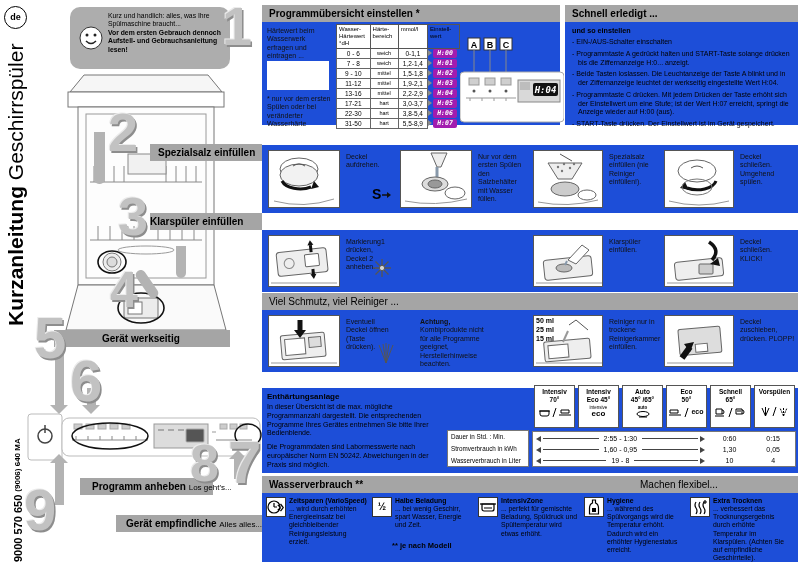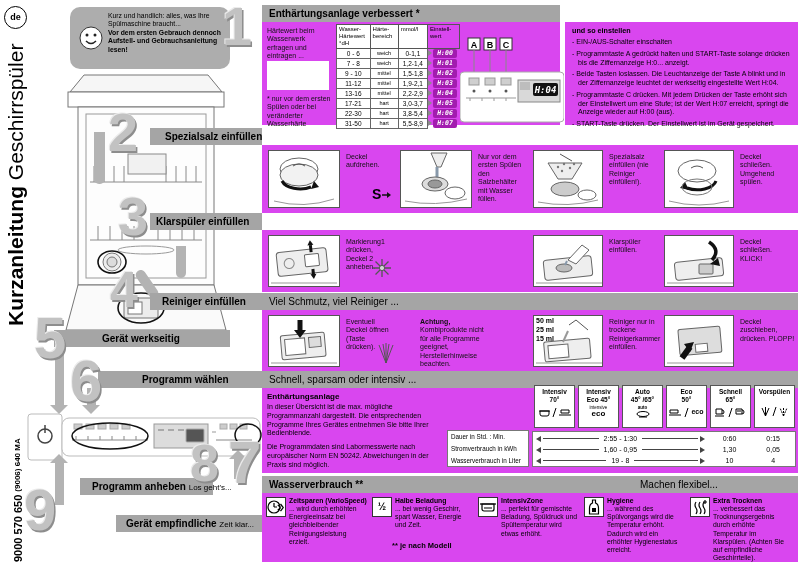--- a/index.html
+++ b/index.html
@@ -2,21 +2,21 @@
 <html><head>
 <meta charset="utf-8">
 <style>
   html,body{margin:0;padding:0;background:#fff}
   body{font-family:"Liberation Sans",sans-serif;color:#000}
   #page{position:relative;width:802px;height:567px;background:#fff;overflow:hidden}
   .abs{position:absolute}
   .hdr{position:absolute;background:#a5a5a5;height:17px;line-height:17px;font-size:10px;font-weight:bold;
        padding:0 7px;box-sizing:border-box;white-space:nowrap;overflow:hidden}
   .hdr .desc{font-weight:normal}
-  .panel{position:absolute;background:#d946ef}
+  .panel{position:absolute;background:#1d4ed8}
   .stepbar{position:absolute;background:#a5a5a5;height:17px;line-height:17px;font-size:10px;font-weight:bold;
        box-sizing:border-box;white-space:nowrap;z-index:2}
   .stepbar .tag{font-weight:normal;font-size:8px}
   .num{position:absolute;font-weight:bold;color:#c2c2c2;line-height:0.9;z-index:5;
        text-shadow:-1px -1px 0 #ebebeb,1.5px 1.5px 0 #8d8d8d}
   .cap{position:absolute;font-size:7px;line-height:1.2;color:#111}
   .imgbox{position:absolute;background:#fff;border:1px solid #555;box-sizing:border-box;z-index:1}
   .vert{position:absolute;writing-mode:vertical-rl;transform:rotate(180deg);white-space:nowrap}
   .shaft{position:absolute;background:#b3b3b3;z-index:1}
   .tri{position:absolute;width:0;height:0;z-index:1}
@@ -102,21 +102,21 @@
   <div class="num" style="left:108px;top:108px;font-size:54px">2</div>
   <div class="num" style="left:118px;top:192px;font-size:54px">3</div>
   <div class="num" style="left:110px;top:268px;font-size:50px">4</div>
   <div class="num" style="left:34px;top:312px;font-size:58px">5</div>
   <div class="num" style="left:70px;top:355px;font-size:58px">6</div>
   <div class="num" style="left:228px;top:436px;font-size:60px">7</div>
   <div class="num" style="left:190px;top:440px;font-size:52px">8</div>
   <div class="num" style="left:24px;top:484px;font-size:58px">9</div>
 
   <div class="hdr" style="left:262px;top:5px;width:298px">
-    <span>Enthärtungsanlage verbessert *</span>
+    <span>Programmübersicht einstellen *</span>
   </div>
   <div class="panel" style="left:262px;top:22px;width:298px;height:103px"></div>
 
   <div class="cap" style="left:267px;top:27px;width:64px">Härtewert beim Wasserwerk erfragen und eintragen ...</div>
   <div class="abs" style="left:267px;top:61px;width:62px;height:29px;background:#fff;z-index:1"></div>
   <div class="cap" style="left:267px;top:95px;width:64px">* nur vor dem ersten Spülen oder bei veränderter Wasserhärte</div>
 
   <table class="wtable" style="left:336px;top:24px;width:124px">
     <tbody>
         <tr>
@@ -192,30 +192,33 @@
       <circle cx="30" cy="55" r="1.5" fill="#555"></circle>
     <circle cx="46" cy="55" r="1.5" fill="#555"></circle>
     <path d="M6 62 h50" stroke="#999"></path>
     <path d="M10 62 v3 M22 62 v3 M34 62 v3 M46 62 v3" stroke="#999"></path>
     <rect x="58" y="44" width="42" height="22" fill="#d9d9d9" stroke="#888"></rect>
     <rect x="60" y="46" width="10" height="8" fill="#bdbdbd"></rect>
     <rect x="73" y="47" width="25" height="13" rx="2" fill="#111"></rect>
     <text x="85.5" y="57" font-size="9" font-weight="bold" font-style="italic" text-anchor="middle" fill="#fff" font-family="DejaVu Sans Mono, monospace">H:04</text>
   </svg>
 
+  <div class="hdr" style="left:565px;top:5px;width:233px">
+    <span>Schnell erledigt ...</span>
+  </div>
   <div class="panel" style="left:565px;top:22px;width:233px;height:103px;padding:4px 7px;box-sizing:border-box">
     <div style="font-size:7.2px;font-weight:bold;margin-bottom:3px">und so einstellen</div>
     <div class="bullet">- EIN-/AUS-Schalter einschalten</div>
     <div class="bullet">- Programmtaste A gedrückt halten und START-Taste solange drücken bis die Ziffernanzeige H:0... anzeigt.</div>
     <div class="bullet">- Beide Tasten loslassen. Die Leuchtanzeige der Taste A blinkt und in der Ziffernanzeige leuchtet der werkseitig eingestellte Wert H:04.</div>
     <div class="bullet">- Programmtaste C drücken. Mit jedem Drücken der Taste erhöht sich der Einstellwert um eine Stufe; ist der Wert H:07 erreicht, springt die Anzeige wieder auf H:00 (aus).</div>
     <div class="bullet">- START-Taste drücken. Der Einstellwert ist im Gerät gespeichert.</div>
   </div>
 
-  <div class="stepbar" style="left:150px;top:128px;width:112px;padding-left:15px">
+  <div class="stepbar" style="left:150px;top:144px;width:112px;padding-left:8px">
     <span>Spezialsalz einfüllen</span>
   </div>
   <div class="panel" style="left:262px;top:145px;width:536px;height:68px"></div>
 
   <div class="imgbox" style="left:268px;top:150px;width:72px;height:58px">
     <svg width="70" height="56" fill="none" stroke="#666">
         <ellipse cx="30" cy="18" rx="19" ry="11" fill="#fff"></ellipse>
         <ellipse cx="30" cy="24" rx="19" ry="11" fill="#f2f2f2"></ellipse>
         <path d="M24 15 q6 -4 12 0" stroke="#555"></path>
         <path d="M13 30 a19 11 0 0 0 29 6" stroke="#111" stroke-width="3"></path>
@@ -263,21 +266,21 @@
         <ellipse cx="32" cy="20" rx="19" ry="11" fill="#fff"></ellipse>
         <path d="M26 17 q6 -4 12 0" stroke="#555"></path>
         <path d="M51 30 a19 11 0 0 1 -29 7" stroke="#111" stroke-width="3"></path>
         <polygon points="24,39 15,37 20,31" fill="#111" stroke="none"></polygon>
         <ellipse cx="32" cy="36" rx="15" ry="8" stroke="#777"></ellipse>
         <path d="M4 50 q30 8 60 0" stroke="#999"></path>
       </svg>
   </div>
   <div class="cap" style="left:740px;top:153px;width:55px">Deckel schließen. Umgehend spülen.</div>
 
-  <div class="stepbar" style="left:150px;top:213px;width:112px;padding-left:6px">
+  <div class="stepbar" style="left:150px;top:213px;width:112px;">
     <span>Klarspüler einfüllen</span>
   </div>
   <div class="panel" style="left:262px;top:230px;width:536px;height:62px"></div>
 
   <div class="imgbox" style="left:268px;top:235px;width:72px;height:52px">
     <svg width="70" height="50" fill="none" stroke="#666">
         <g transform="rotate(-6 34 25)">
           <rect x="8" y="14" width="50" height="24" rx="3" fill="#eee"></rect>
           <rect x="36" y="19" width="14" height="12" rx="1" fill="#fff"></rect>
           <circle cx="20" cy="26" r="5" stroke="#888"></circle>
@@ -308,23 +311,20 @@
     <svg width="68" height="50" fill="none" stroke="#666">
         <rect x="10" y="24" width="48" height="18" rx="3" fill="#eee" transform="rotate(-6 34 33)"></rect>
         <rect x="34" y="28" width="14" height="10" rx="1" fill="#ccc"></rect>
         <path d="M44 6 q12 8 3 18" stroke="#111" stroke-width="3.5"></path>
         <polygon points="45,28 53,22 55,30" fill="#111" stroke="none"></polygon>
         <path d="M2 47 h66" stroke="#999"></path>
       </svg>
   </div>
   <div class="cap" style="left:740px;top:238px;width:55px">Deckel schließen. KLICK!</div>
 
-  <div class="stepbar" style="left:150px;top:293px;width:112px;padding-left:12px">
-    <span>Reiniger einfüllen</span>
-  </div>
   <div class="hdr" style="left:262px;top:293px;width:536px">
     <span class="desc">Viel Schmutz, viel Reiniger ...</span>
   </div>
   <div class="panel" style="left:262px;top:310px;width:536px;height:62px"></div>
 
   <div class="imgbox" style="left:268px;top:315px;width:72px;height:52px">
     <svg width="70" height="50" fill="none" stroke="#666">
         <g transform="rotate(-5 34 28)">
           <rect x="12" y="18" width="44" height="24" rx="2" fill="#eee"></rect>
           <rect x="16" y="22" width="20" height="16" fill="#fff"></rect>
@@ -404,26 +404,20 @@
     <rect x="214" y="20" width="7" height="5" fill="#ccc"></rect>
     <path d="M190 36 h36" stroke="#888"></path>
     <ellipse cx="222" cy="31" rx="13" ry="11" stroke="#111" stroke-width="1.5"></ellipse>
   </svg>
 
   <div class="tri" style="left:50px;top:454px;border-left:9px solid transparent;border-right:9px solid transparent;border-bottom:9px solid #b3b3b3"></div>
   <div class="shaft" style="left:55px;top:463px;width:9px;height:42px"></div>
   <div class="tri" style="left:229px;top:450px;border-left:9px solid transparent;border-right:9px solid transparent;border-bottom:9px solid #b3b3b3"></div>
   <div class="shaft" style="left:234px;top:459px;width:9px;height:20px"></div>
 
-  <div class="stepbar" style="left:98px;top:371px;width:164px;padding-left:44px">
-    <span>Programm wählen</span>
-  </div>
-  <div class="hdr" style="left:262px;top:371px;width:536px">
-    <span class="desc">Schnell, sparsam oder intensiv ...</span>
-  </div>
   <div class="panel" style="left:262px;top:388px;width:536px;height:85px"></div>
 
   <div class="abs" style="left:267px;top:392px;width:172px;z-index:1">
     <div style="font-size:8px;font-weight:bold;margin-bottom:2px">Enthärtungsanlage</div>
     <div style="font-size:7px;line-height:1.25">In dieser Übersicht ist die max. mögliche Programmanzahl dargestellt. Die entsprechenden Programme Ihres Gerätes entnehmen Sie bitte Ihrer Bedienblende.</div>
     <div style="font-size:7px;line-height:1.25;margin-top:5px">Die Programmdaten sind Labormesswerte nach europäischer Norm EN 50242. Abweichungen in der Praxis sind möglich.</div>
   </div>
 
   <div class="abs" style="left:447px;top:430px;width:82px;height:37px;background:#fff;border:1px solid #777;box-sizing:border-box;z-index:1;font-size:6.3px">
     <div style="line-height:12px;padding-left:3px">Dauer in Std. : Min.</div>
@@ -598,16 +592,16 @@
           <path d="M13 1 h4 M15 -1 v4" stroke="#000" stroke-width="1.2" transform="translate(-2,2)"></path>
         </svg>
     </div>
     <div class="ftxt"><b>Extra Trocknen</b><br><span>... verbessert das Trocknungsergebnis durch erhöhte Temperatur im Klarspülen. (Achten Sie auf empfindliche Geschirrteile).</span></div>
   </div>
 
   <div class="abs" style="left:392px;top:541px;font-size:7.5px;font-weight:bold;z-index:1">** je nach Modell</div>
 
   <div class="stepbar" style="left:116px;top:515px;width:146px;padding-left:10px">
     <span>Gerät empfindliche</span>
-    <span class="tag">Zeit klar...</span>
+    <span class="tag">Alles alles...</span>
   </div>
 
 </div>
 
 </body></html>

